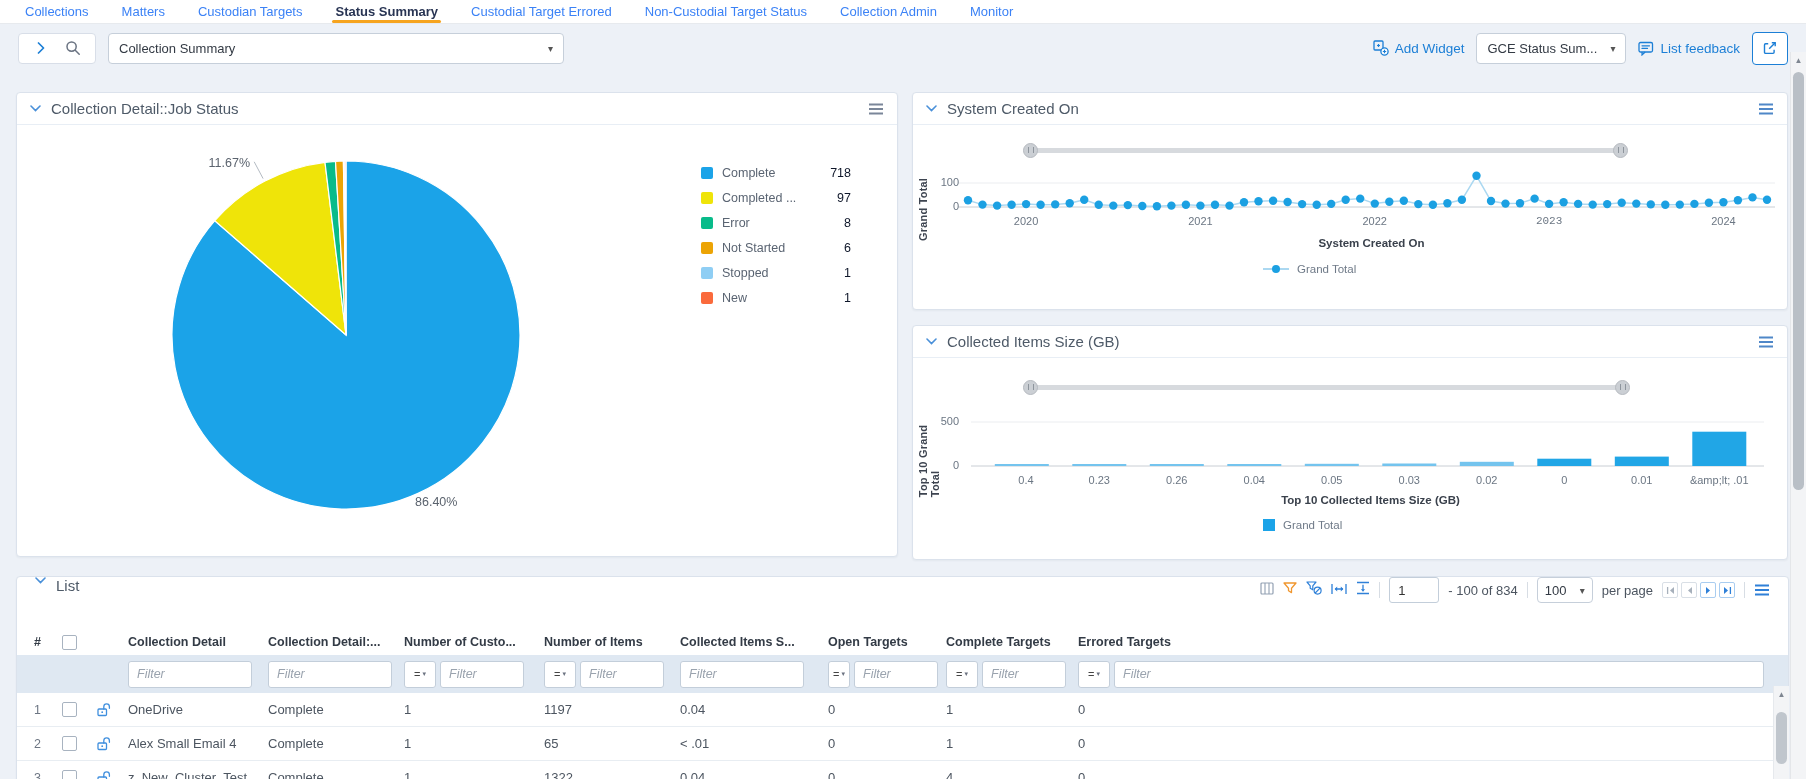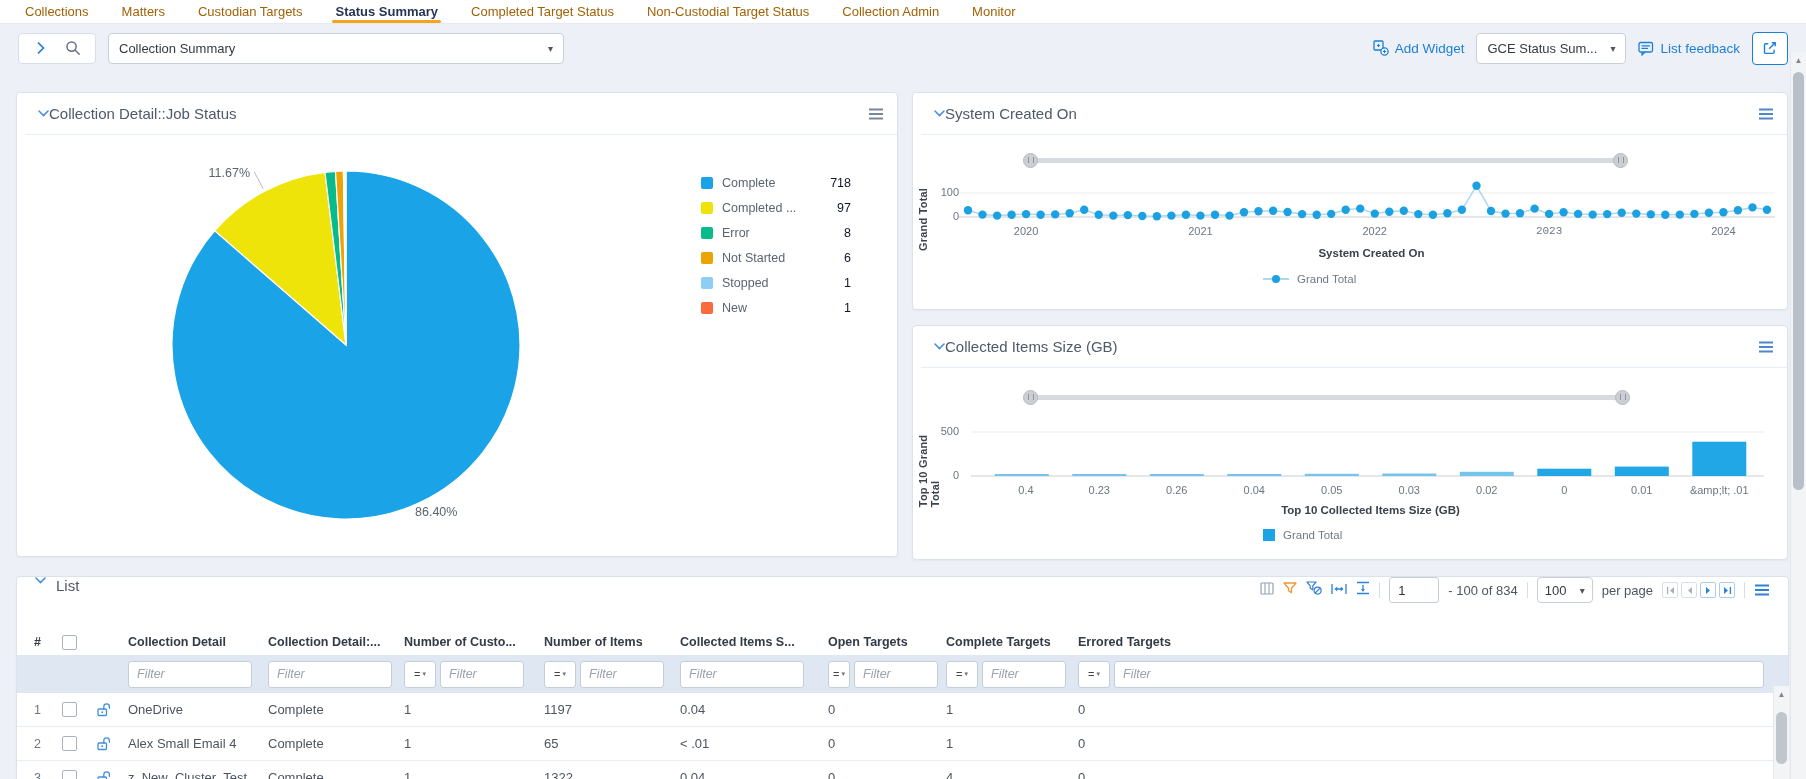--- a/index.html
+++ b/index.html
@@ -1,21 +1,21 @@
 <!DOCTYPE html>
 <html><head>
 <meta charset="utf-8">
 <style>
   * { box-sizing: border-box; margin: 0; padding: 0; }
   html,body { width:1806px; height:779px; overflow:hidden; }
   body { font-family:"Liberation Sans",sans-serif; background:#edf1f7; position:relative; color:#3d4450; }
 
   
   .topnav { height:24px; background:#fff; border-bottom:1px solid #e7eaee; display:flex; align-items:stretch; padding-left:25px; gap:33px; }
-  .tab { font-size:13px; color:#a16207; display:flex; align-items:center; position:relative; cursor:pointer; white-space:nowrap; }
+  .tab { font-size:13px; color:#3b82f6; display:flex; align-items:center; position:relative; cursor:pointer; white-space:nowrap; }
   .tab.active { color:#283453; font-weight:bold; }
   .tab.active::after { content:""; position:absolute; left:-3px; right:-3px; bottom:0; height:3px; background:#f6a41f; border-radius:2px; }
 
   
   .toolbar { height:48px; display:flex; align-items:center; padding:0 18px; gap:12px; }
   .btn-group { background:#fff; border:1px solid #d8dee8; border-radius:4px; height:31px; display:flex; align-items:center; padding:0 6px; }
   .icbtn { width:32px; height:29px; display:flex; align-items:center; justify-content:center; cursor:pointer; }
   .select { background:#fff; border:1px solid #c6cfda; border-radius:4px; height:31px; display:flex; align-items:center; padding:0 10px; font-size:13px; color:#333a44; cursor:pointer; }
   .select .caret { margin-left:auto; color:#555; font-size:10px; padding-left:8px; }
   .select.lg { width:456px; }
@@ -23,21 +23,21 @@
   .spacer { flex:1; }
   .tblink { display:flex; align-items:center; gap:6px; color:#1c7fd6; font-size:13.5px; cursor:pointer; text-decoration:none; white-space:nowrap; }
   .sq-btn { width:36px; height:33px; border:1.5px solid #1c7fd6; border-radius:4px; background:#fff; display:flex; align-items:center; justify-content:center; cursor:pointer; }
 
   
   .card { position:absolute; background:#fff; border:1px solid #dbe2ec; border-radius:4px; box-shadow:0 1px 2px rgba(30,50,80,.05); }
   #card-pie  { left:16px;  top:92px;  width:882px;  height:465px; }
   #card-line { left:912px; top:92px;  width:876px;  height:218px; }
   #card-bar  { left:912px; top:325px; width:876px;  height:235px; }
   #card-list { left:16px;  top:576px; width:1773px; height:220px; }
-  .card-head { height:42px; display:flex; align-items:center; padding:0 13px;margin-left:8px; }
+  .card-head { height:32px; display:flex; align-items:center; gap:10px; padding:0 13px; }
   .card-head.bordered { border-bottom:1px solid #e8eef5; }
   .card-title { font-size:15px; color:#4e5a68; }
   .burger { margin-left:auto; cursor:pointer; display:flex; align-items:center; }
   .card-body { position:relative; width:100%; height:calc(100% - 32px); }
 
   
   .pie-label { position:absolute; font-size:12.5px; color:#5b636e; }
   #pieLegend { position:absolute; left:684px; top:41px; width:150px; }
   .leg-row { display:flex; align-items:center; height:14px; margin-bottom:11px; cursor:pointer; }
   .leg-sw { width:12px; height:12px; border-radius:2px; flex:0 0 12px; }
@@ -98,21 +98,21 @@
   #tableScroll .sb-thumb { top:26px; height:52px; background:#c0c6cd; }
 </style>
 </head>
 <body>
 
 <div class="topnav" id="nav">
     <div class="tab">Collections</div>
     <div class="tab">Matters</div>
     <div class="tab">Custodian Targets</div>
     <div class="tab active">Status Summary</div>
-    <div class="tab">Completed Target Status</div>
+    <div class="tab">Custodial Target Errored</div>
     <div class="tab">Non-Custodial Target Status</div>
     <div class="tab">Collection Admin</div>
     <div class="tab">Monitor</div>
   </div>
 
 <div class="toolbar">
   <div class="btn-group">
     <span class="icbtn">
       <svg width="8" height="12" viewBox="0 0 8 12">
           <path d="M1.5 1l5 5-5 5" fill="none" stroke="#1c7fd6" stroke-width="1.7" stroke-linecap="round" stroke-linejoin="round"></path>

